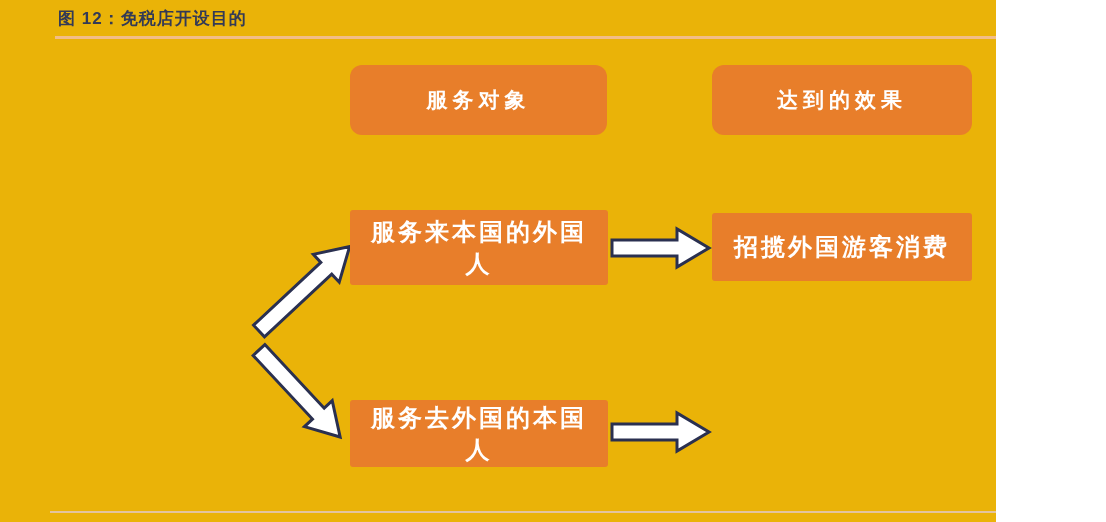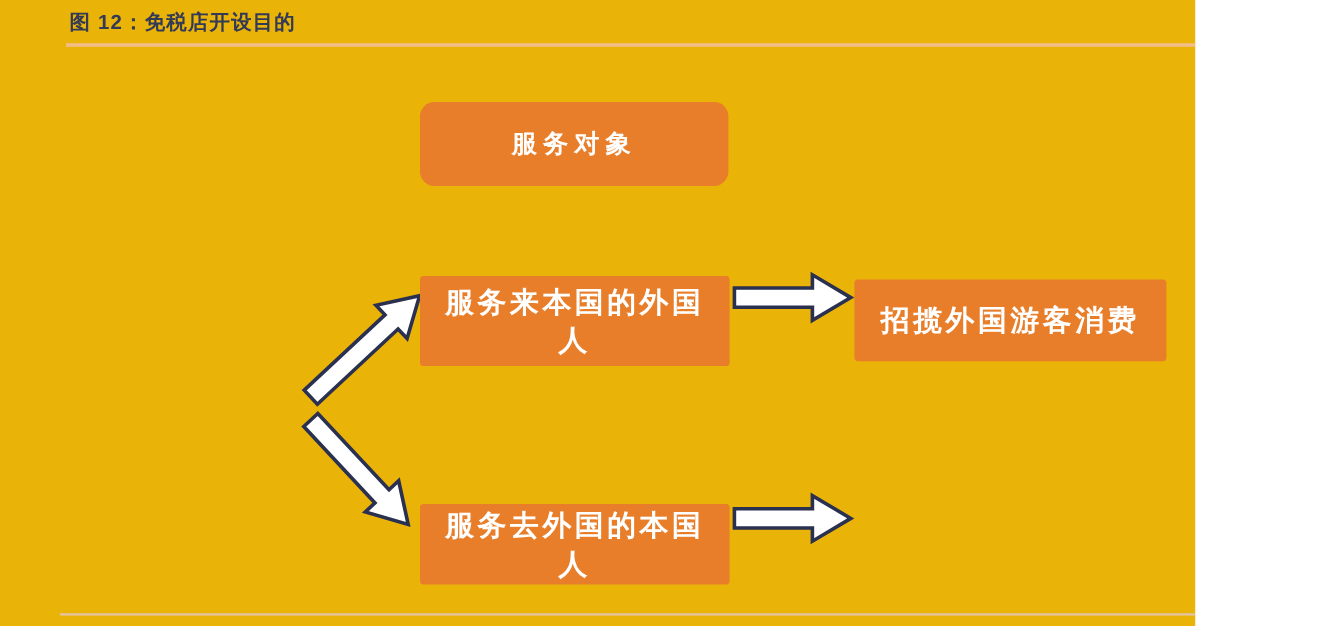--- a/index.html
+++ b/index.html
@@ -46,21 +46,20 @@
     position: absolute;
     background: var(--node-fill, #E87E2A);
     color: #ffffff;
     display: flex;
     align-items: center;
     justify-content: center;
     text-align: center;
     font-weight: bold;
     box-sizing: border-box;
     padding: 4px 8px;
-    margin-top: 20px;
   }
 
   .header-node {
     border-radius: 12px;
     font-size: 21px;
     letter-spacing: 5px;
   }
 
   .box-node {
     border-radius: 3px;
@@ -126,20 +125,21 @@
       <polygon class="arrow" points="0,-8 65,-8 65,-19 97,0 65,19 65,8 0,8"></polygon>
     </g>
 
     <g transform="translate(612,432)">
       <polygon class="arrow" points="0,-8 65,-8 65,-19 97,0 65,19 65,8 0,8"></polygon>
     </g>
   </svg>
 
   <div class="node header-node pos-header-service">服务对象</div>
 
+  <div class="node header-node pos-header-effect">达到的效果</div>
 
 
   <div class="node box-node pos-service-1">服务来本国的外国人</div>
 
   <div class="node box-node pos-service-2">服务去外国的本国人</div>
 
   <div class="node box-node pos-effect-1">招揽外国游客消费</div>
 
 
   <div class="bottom-rule"></div>

